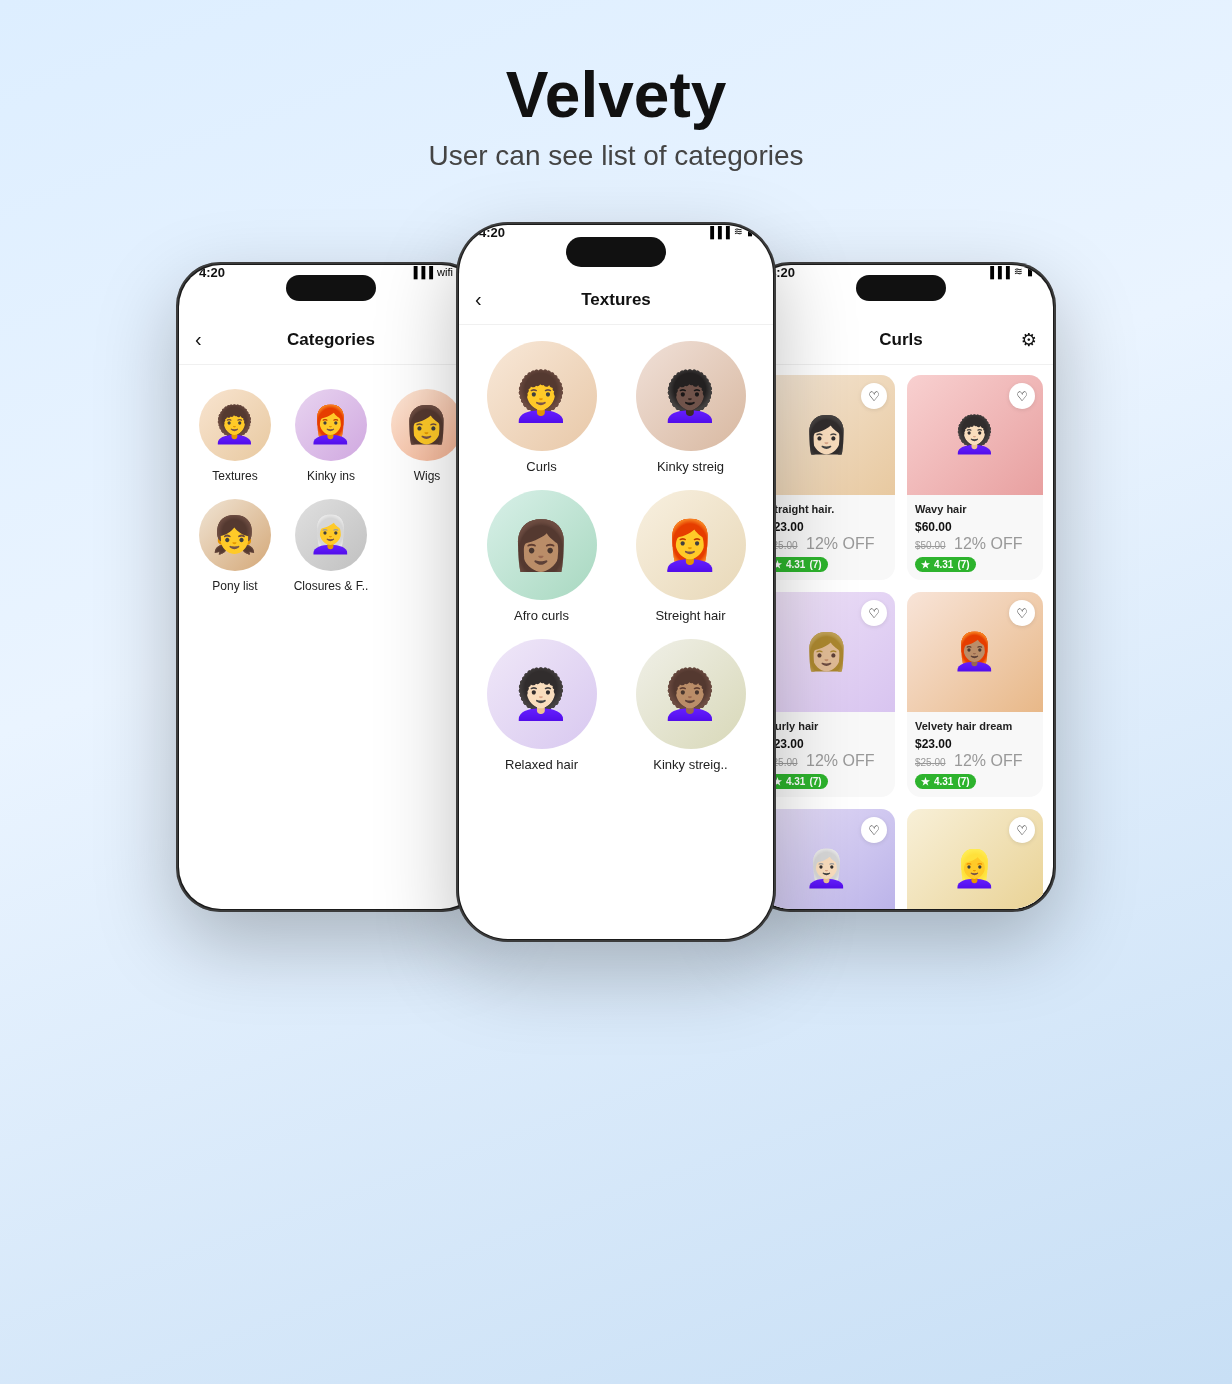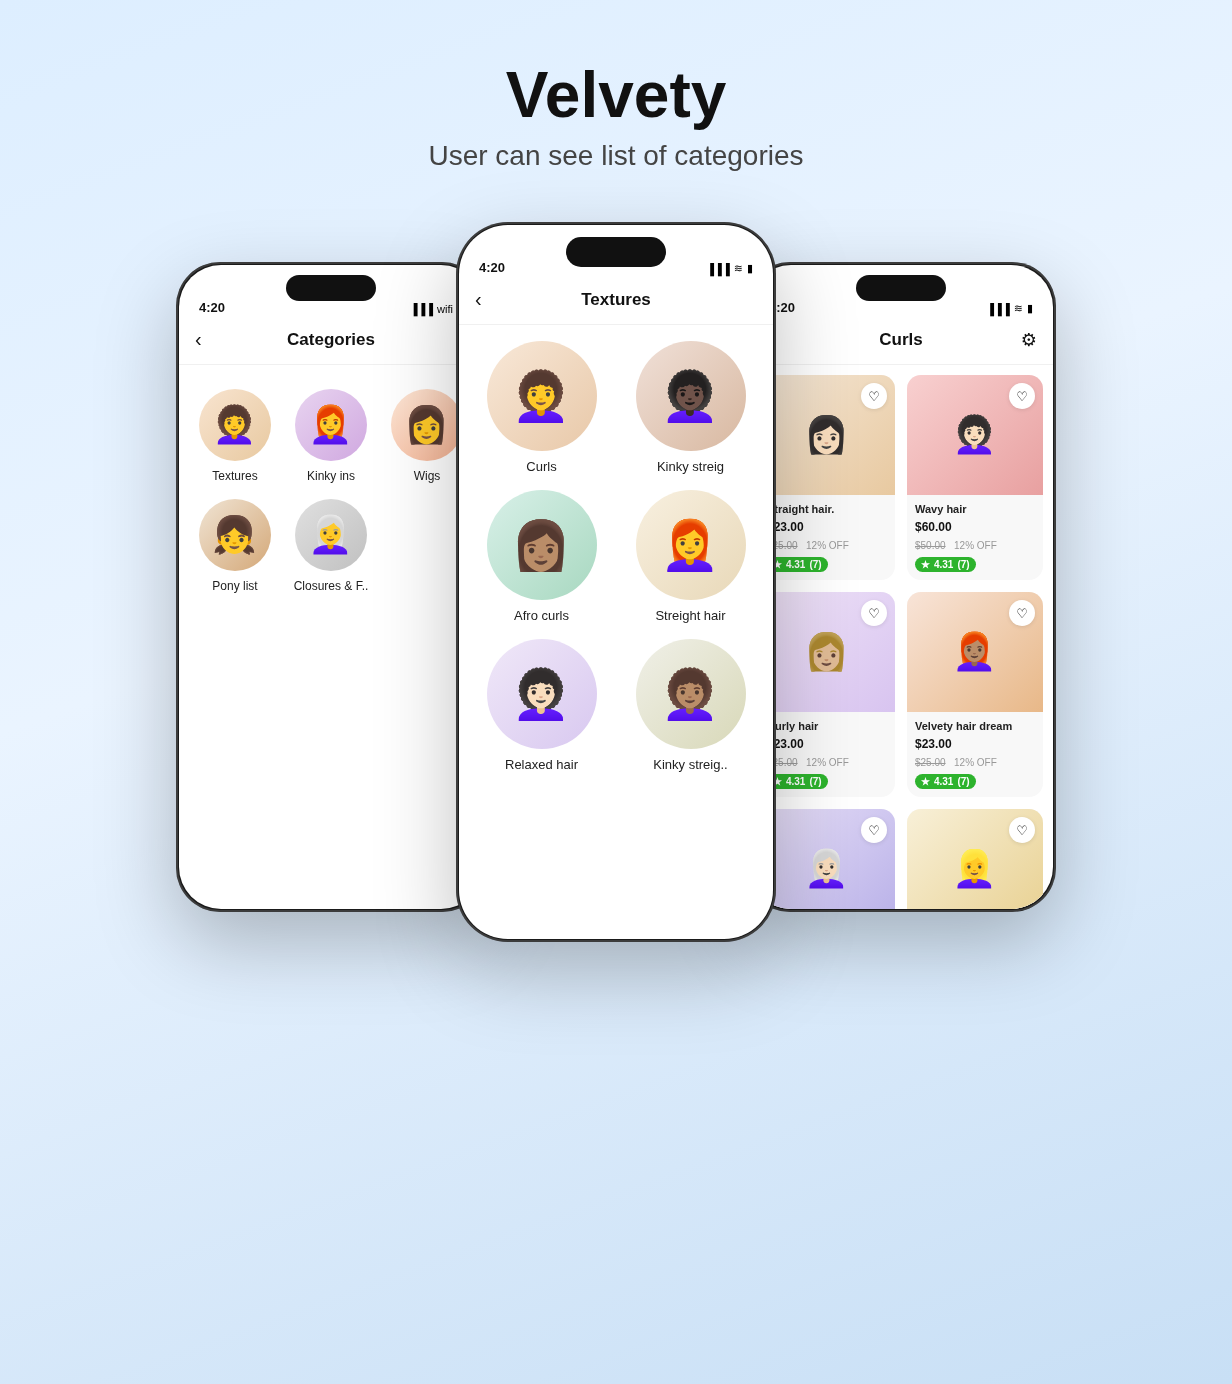--- a/index.html
+++ b/index.html
@@ -98,21 +98,21 @@
     .phone-left .dynamic-island, .phone-right .dynamic-island {
       width: 90px;
       height: 26px;
       top: 10px;
     }
 
     
     .status-bar {
       height: 50px;
       display: flex;
-      align-items: flex-end;
+      align-items: flex-start;
       justify-content: space-between;
       padding: 0 20px;
       flex-shrink: 0;
       position: relative;
       z-index: 5;
     }
     .status-time {
       font-size: 13px;
       font-weight: 600;
       color: #111;
@@ -288,21 +288,21 @@
       font-weight: 700;
       color: #111;
     }
     .product-old-price {
       font-size: 10px;
       color: #999;
       text-decoration: line-through;
       margin-right: 4px;
     }
     .product-discount {
-      font-size: 10px;
+      font-size: 16px;
       color: #999;
     }
     .product-rating {
       display: inline-flex;
       align-items: center;
       gap: 4px;
       background: #2db32d;
       border-radius: 10px;
       padding: 2px 6px;
       font-size: 10px;

